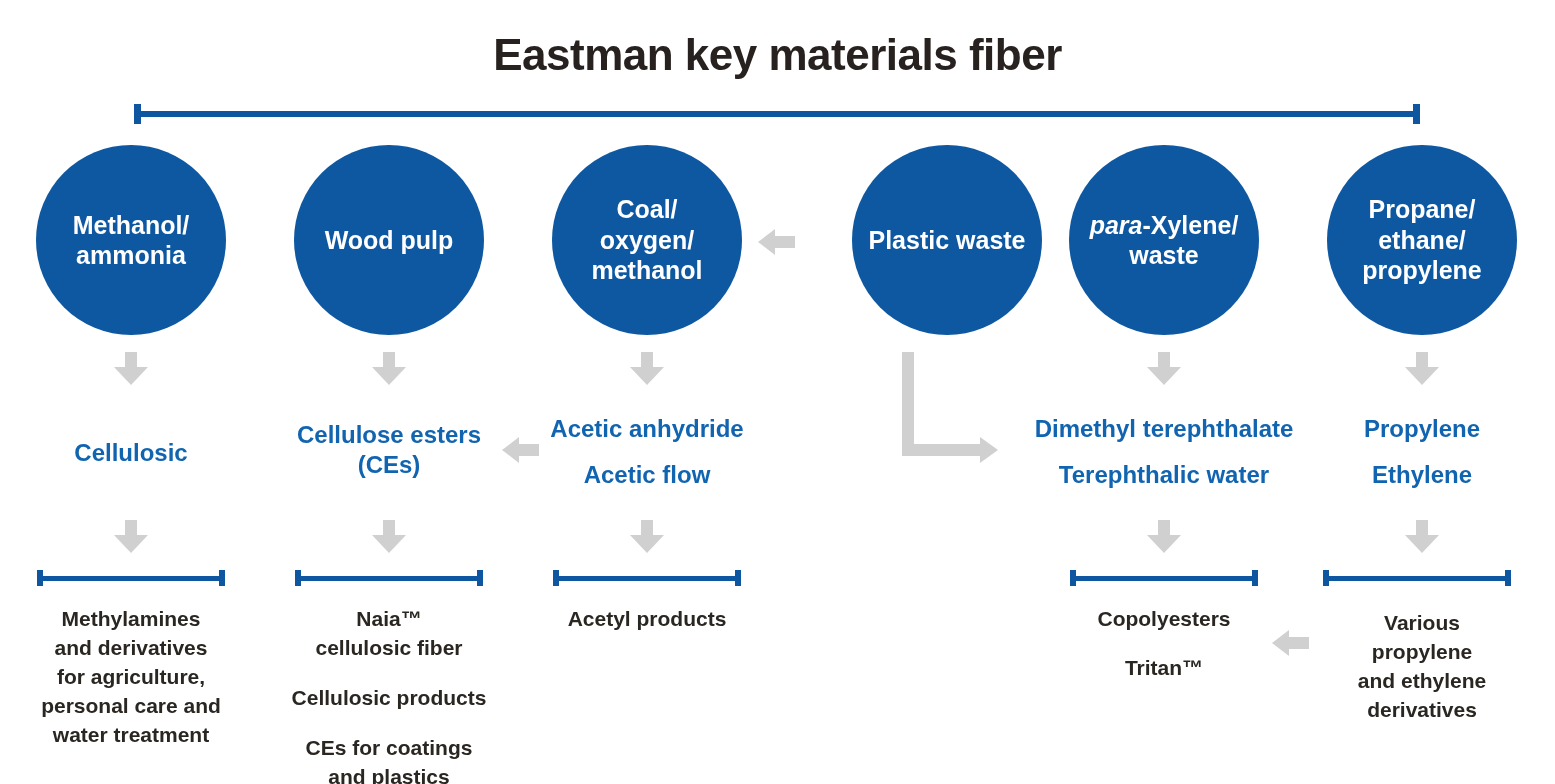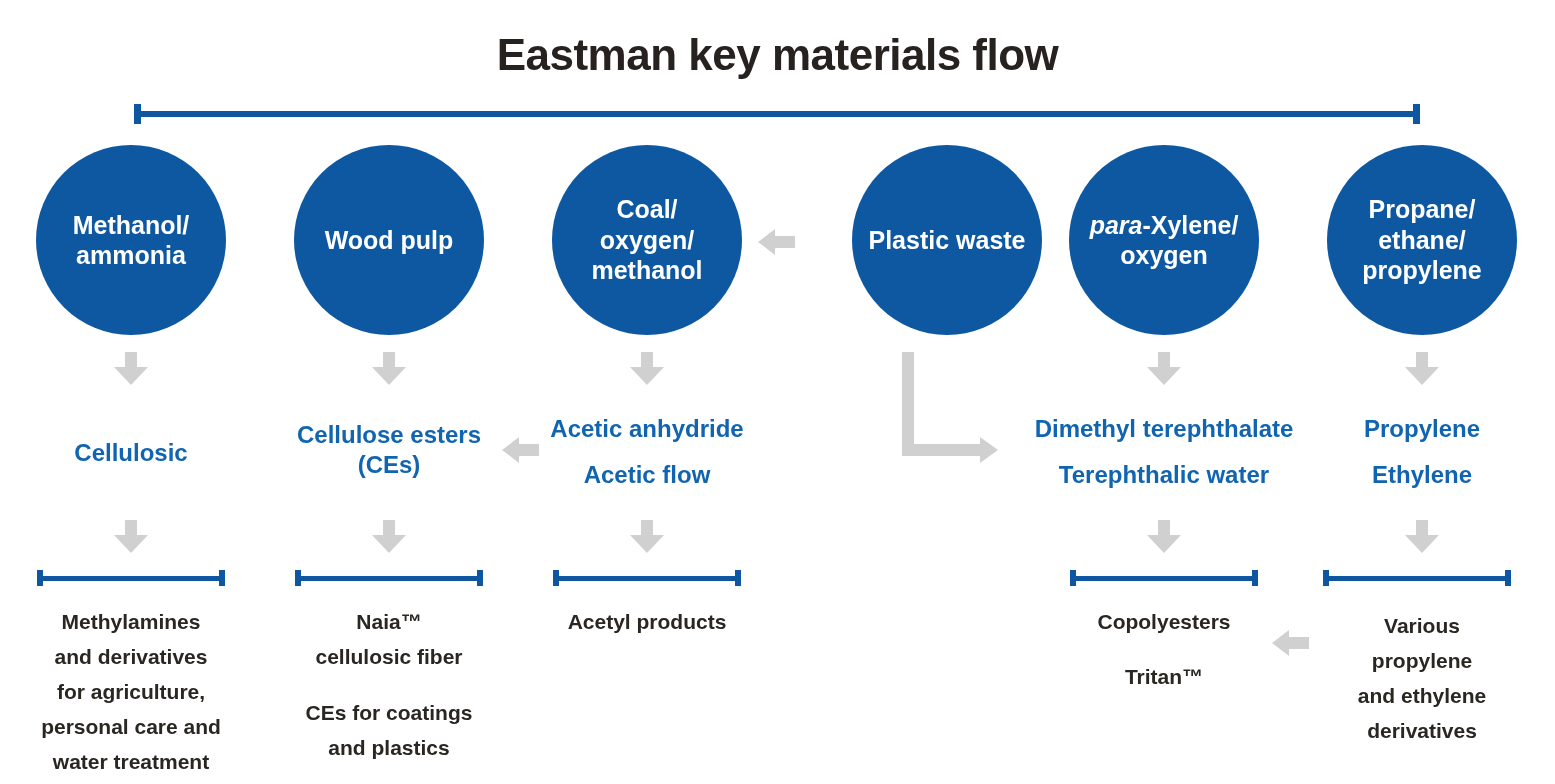--- a/index.html
+++ b/index.html
@@ -46,31 +46,31 @@
   .elbow-h{position:absolute;left:902px;top:444px;width:78px;height:12px;background:#d0d0d0;}
   .elbow-head{position:absolute;left:980px;top:437px;width:0;height:0;
     border-top:13px solid transparent;border-bottom:13px solid transparent;border-left:18px solid #d0d0d0;}
   
   .blue-label{
     position:absolute;width:300px;text-align:center;
     color:#1164b0;font-size:24px;font-weight:bold;line-height:30px;
   }
   .product{
     position:absolute;width:250px;text-align:center;
-    color:#2a2622;font-size:21px;font-weight:bold;line-height:35px;
+    color:#2a2622;font-size:21px;font-weight:bold;line-height:29px;
   }
   .product .item{margin:0 0 21px 0;}
   .product .item:last-child{margin-bottom:0;}
 </style>
 </head>
 <body>
 
 <div id="canvas">
 
-  <div class="title">Eastman key materials flow</div>
+  <div class="title">Eastman key materials fiber</div>
 
   <div class="bracket top">
     <div class="tick"></div>
     <div class="bar"></div>
     <div class="tick"></div>
   </div>
 
   <div class="circle" style="left:36px;">
     <div>Methanol/<br>ammonia</div>
   </div>
@@ -79,21 +79,21 @@
   </div>
   <div class="circle" style="left:552px;">
     <div>Coal/<br>oxygen/<br>methanol</div>
   </div>
   <div class="circle" style="left:852px;">
     <div>Plastic waste</div>
   </div>
   <div class="circle" style="left:1069px;">
     <div>
       <div><em>para</em><span>-Xylene/</span></div>
-      <div>oxygen</div>
+      <div>waste</div>
     </div>
   </div>
   <div class="circle" style="left:1327px;">
     <div>Propane/<br>ethane/<br>propylene</div>
   </div>
 
   <div class="arrow-left" style="left:758px;top:229px;">
     <div class="head"></div>
       <div class="stem"></div>
   </div>
@@ -185,20 +185,21 @@
       <div class="bar"></div>
       <div class="tick"></div>
     </div>
 
   <div class="product" style="left:6px;top:604px;">
     <div class="item">Methylamines<br>and derivatives<br>for agriculture,<br>personal care and<br>water treatment</div>
   </div>
 
   <div class="product" style="left:264px;top:604px;">
     <div class="item">Naia™<br>cellulosic fiber</div>
+    <div class="item">Cellulosic products</div>
     <div class="item">CEs for coatings<br>and plastics</div>
   </div>
 
   <div class="product" style="left:522px;top:604px;">
     <div class="item">Acetyl products</div>
   </div>
 
   <div class="product" style="left:1039px;top:604px;">
     <div class="item" style="margin-bottom:20px;">Copolyesters</div>
     <div class="item">Tritan™</div>

